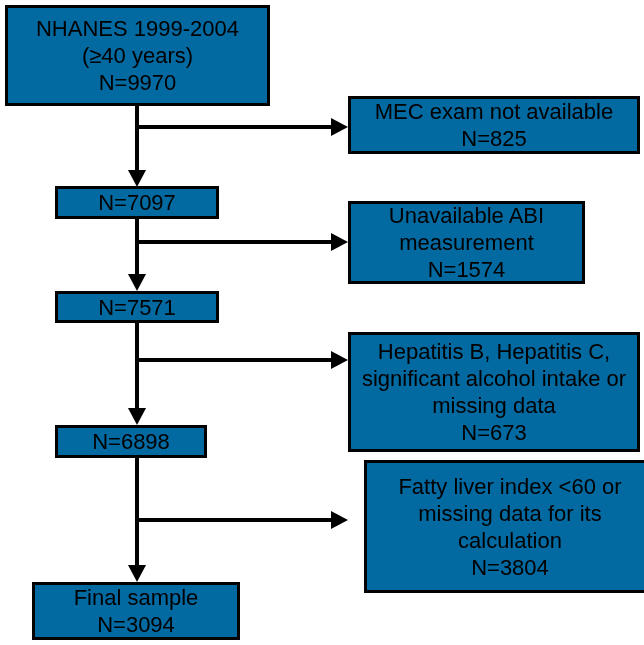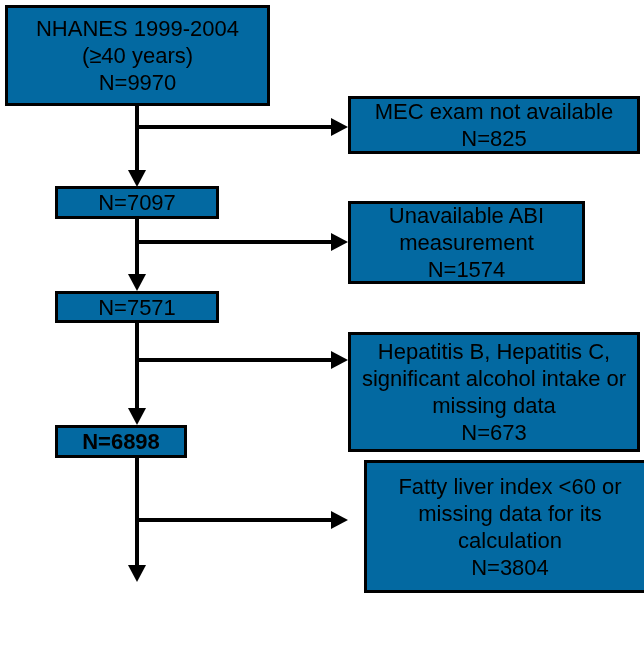--- a/index.html
+++ b/index.html
@@ -41,21 +41,21 @@
     justify-content: center;
     text-align: center;
     font-size: 22px;
     line-height: 27px;
     white-space: pre-line;
   }
   
   .b-source { left: 5px;  top: 5px;   width: 265px; height: 101px; }
   .b-n9145  { left: 55px; top: 186px; width: 164px; height: 33px; }
   .b-n7571  { left: 55px; top: 291px; width: 164px; height: 32px; }
-  .b-n6898  { left: 55px; top: 425px; width: 132px; height: 33px; font-weight: bold; }
+  .b-n6898  { left: 55px; top: 425px; width: 152px; height: 33px; }
   .b-final  { left: 32px; top: 582px; width: 208px; height: 58px; }
   
   .e-mec { left: 348px; top: 96px;  width: 292px; height: 58px; }
   .e-abi { left: 348px; top: 201px; width: 237px; height: 83px; }
   .e-hep { left: 348px; top: 300px; width: 292px; height: 120px; margin-top: 32px; }
   .e-fli { left: 364px; top: 460px; width: 292px; height: 133px; }
 </style>
 </head>
 <body>
 
@@ -87,20 +87,22 @@
     <line x1="137" y1="520" x2="333" y2="520" stroke="#000000"></line>
     <polygon points="331,511 331,529 348,520" fill="#000000"></polygon>
   </svg>
 
   <div class="box b-source">NHANES 1999-2004
 (≥40 years)
 N=9970</div>
   <div class="box b-n9145">N=7097</div>
   <div class="box b-n7571">N=7571</div>
   <div class="box b-n6898">N=6898</div>
+  <div class="box b-final">Final sample
+N=3094</div>
 
   <div class="box e-mec">MEC exam not available
 N=825</div>
   <div class="box e-abi">Unavailable ABI
 measurement
 N=1574</div>
   <div class="box e-hep">Hepatitis B, Hepatitis C,
 significant alcohol intake or
 missing data
 N=673</div>

